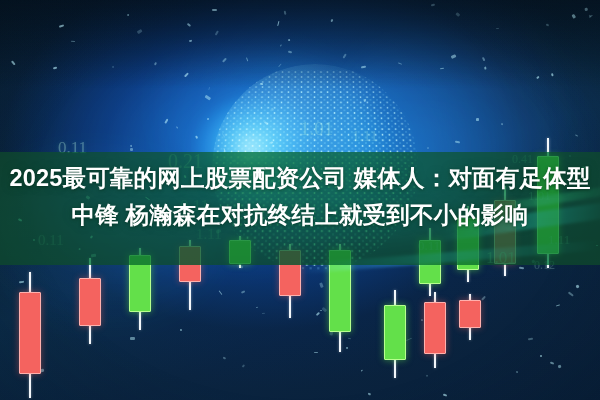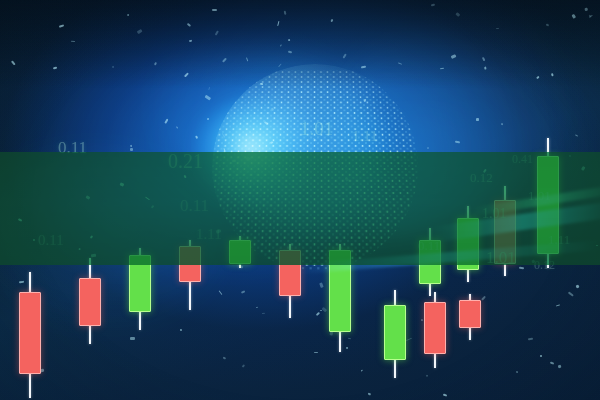--- a/index.html
+++ b/index.html
@@ -399,14 +399,15 @@
       <div class="num" style="left: 482px; top: 206px; font-size: 14px; opacity: 0.5;">1.01</div>
       <div class="num" style="left: 548px; top: 232px; font-size: 13px; opacity: 0.46;">1.11</div>
       <div class="num" style="left: 418px; top: 238px; font-size: 13px; opacity: 0.42;">0.11</div>
       <div class="num" style="left: 486px; top: 248px; font-size: 17px; opacity: 0.58;">1.01</div>
       <div class="num" style="left: 534px; top: 258px; font-size: 12px; opacity: 0.4;">0.12</div>
     </div>
 
   <div class="green-band"></div>
   <div class="green-band-tint"></div>
 
+  <div class="headline">2025最可靠的网上股票配资公司 媒体人：对面有足体型中锋 杨瀚森在对抗终结上就受到不小的影响</div>
 
 </div>
 
 </body></html>

